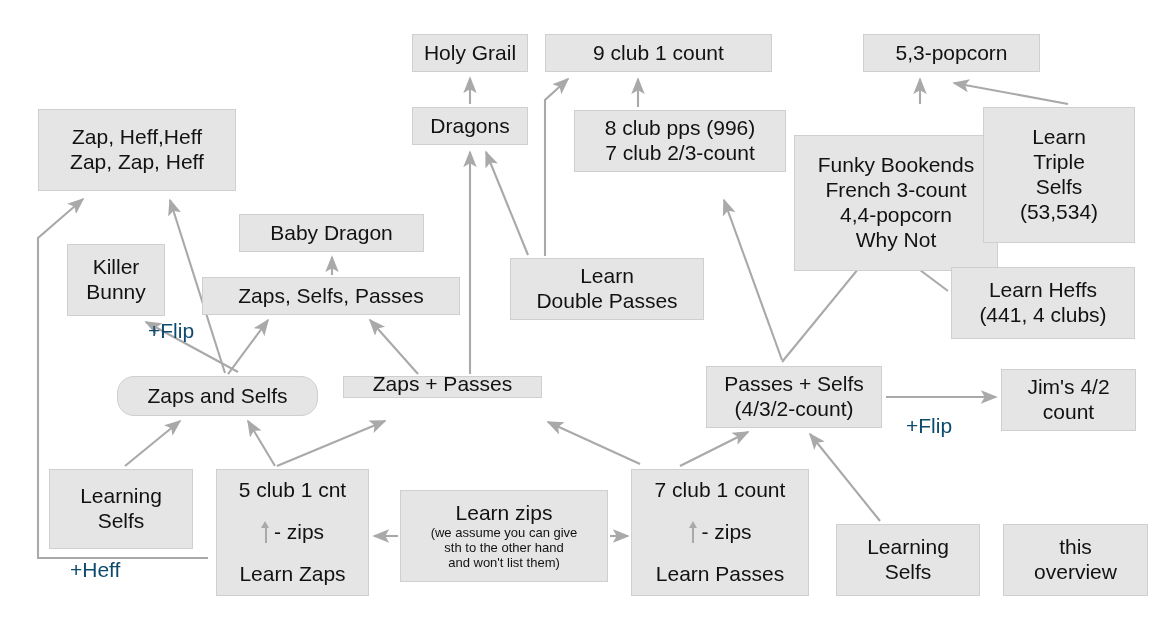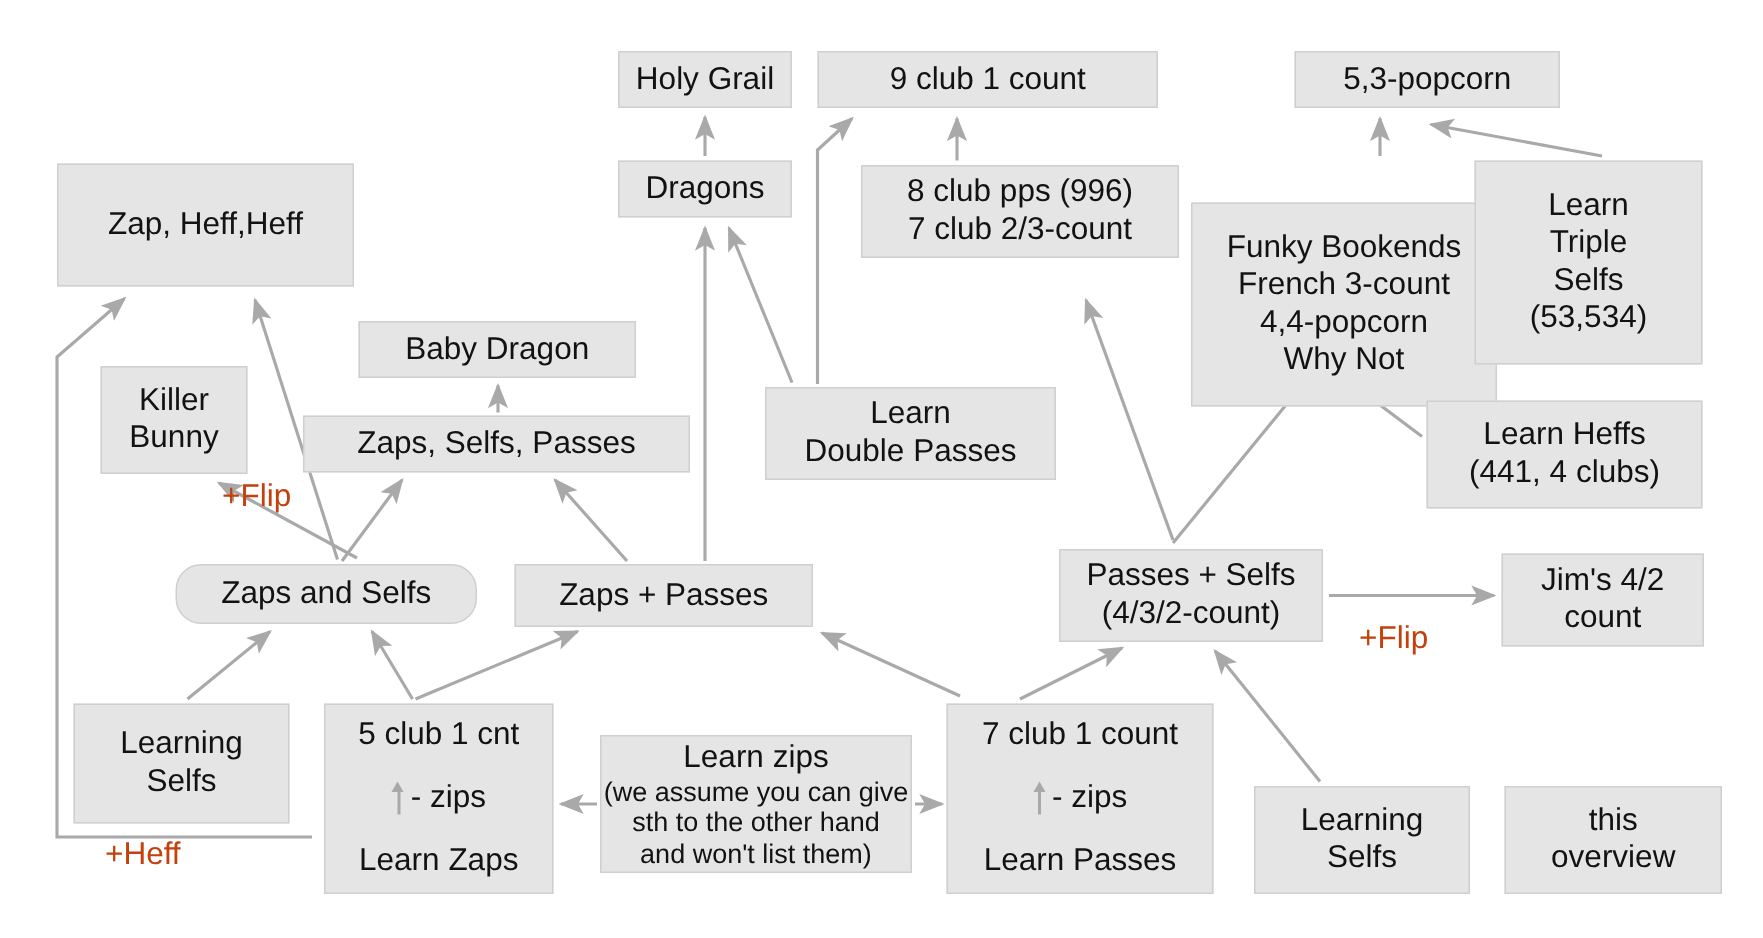--- a/index.html
+++ b/index.html
@@ -34,25 +34,25 @@
     align-items: center;
     justify-content: center;
     text-align: center;
     line-height: 1.18;
     font-size: 21px;
     white-space: pre;
   }
   .node .ln { display: block; }
   .edgelabel {
     position: absolute;
-    color: #c2410c;
+    color: #0c4a6e;
     font-size: 21px;
     white-space: pre;
   }
-  .tiny { font-size: 18px; line-height: 1.14; }
+  .tiny { font-size: 13px; line-height: 1.14; }
   .zipline {
     display: flex;
     flex-direction: row;
     align-items: center;
     justify-content: space-between;
     gap: 2px;
   }
   .uparrow {
     display: inline-block;
     width: 11px;
@@ -170,20 +170,21 @@
 
   <div class="node" style="left:983px;top:107px;width:152px;height:136px;">
     <span class="ln">Learn</span>
     <span class="ln">Triple</span>
     <span class="ln">Selfs</span>
     <span class="ln">(53,534)</span>
   </div>
 
   <div class="node" style="left:38px;top:109px;width:198px;height:82px;text-align:right;">
     <span class="ln">Zap, Heff,Heff</span>
+    <span class="ln">Zap, Zap, Heff</span>
   </div>
 
   <div class="node" style="left:239px;top:214px;width:185px;height:38px;">
     <span class="ln">Baby Dragon</span>
   </div>
 
   <div class="node" style="left:67px;top:244px;width:98px;height:72px;">
     <span class="ln">Killer</span>
     <span class="ln">Bunny</span>
   </div>
@@ -199,21 +200,21 @@
 
   <div class="node" style="left:951px;top:267px;width:184px;height:72px;">
     <span class="ln">Learn Heffs</span>
     <span class="ln">(441, 4 clubs)</span>
   </div>
 
   <div class="node" style="left:117px;top:376px;width:201px;height:40px;border-radius:17px;">
     <span class="ln">Zaps and Selfs</span>
   </div>
 
-  <div class="node" style="left:343px;top:376px;width:199px;height:42px;">
+  <div class="node" style="left:343px;top:376px;width:199px;height:22px;justify-content:flex-end;">
     <span class="ln">Zaps + Passes</span>
   </div>
 
   <div class="node" style="left:706px;top:366px;width:176px;height:62px;">
     <span class="ln">Passes + Selfs</span>
     <span class="ln">(4/3/2-count)</span>
   </div>
 
   <div class="node" style="left:1001px;top:369px;width:135px;height:62px;">
     <span class="ln">Jim's 4/2</span>

